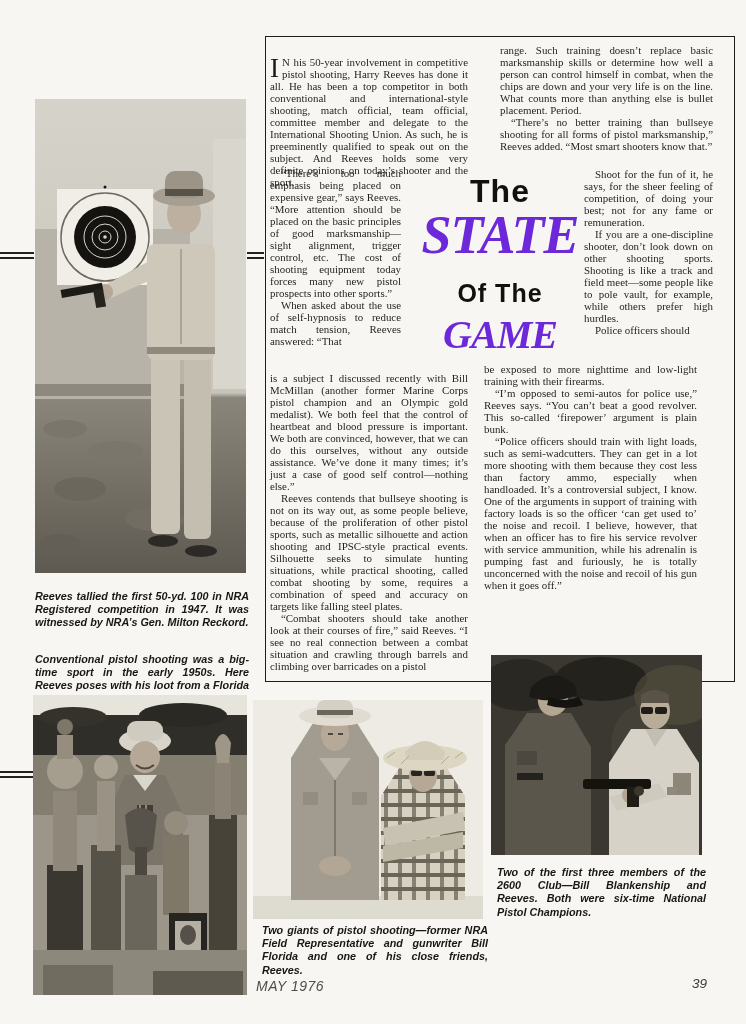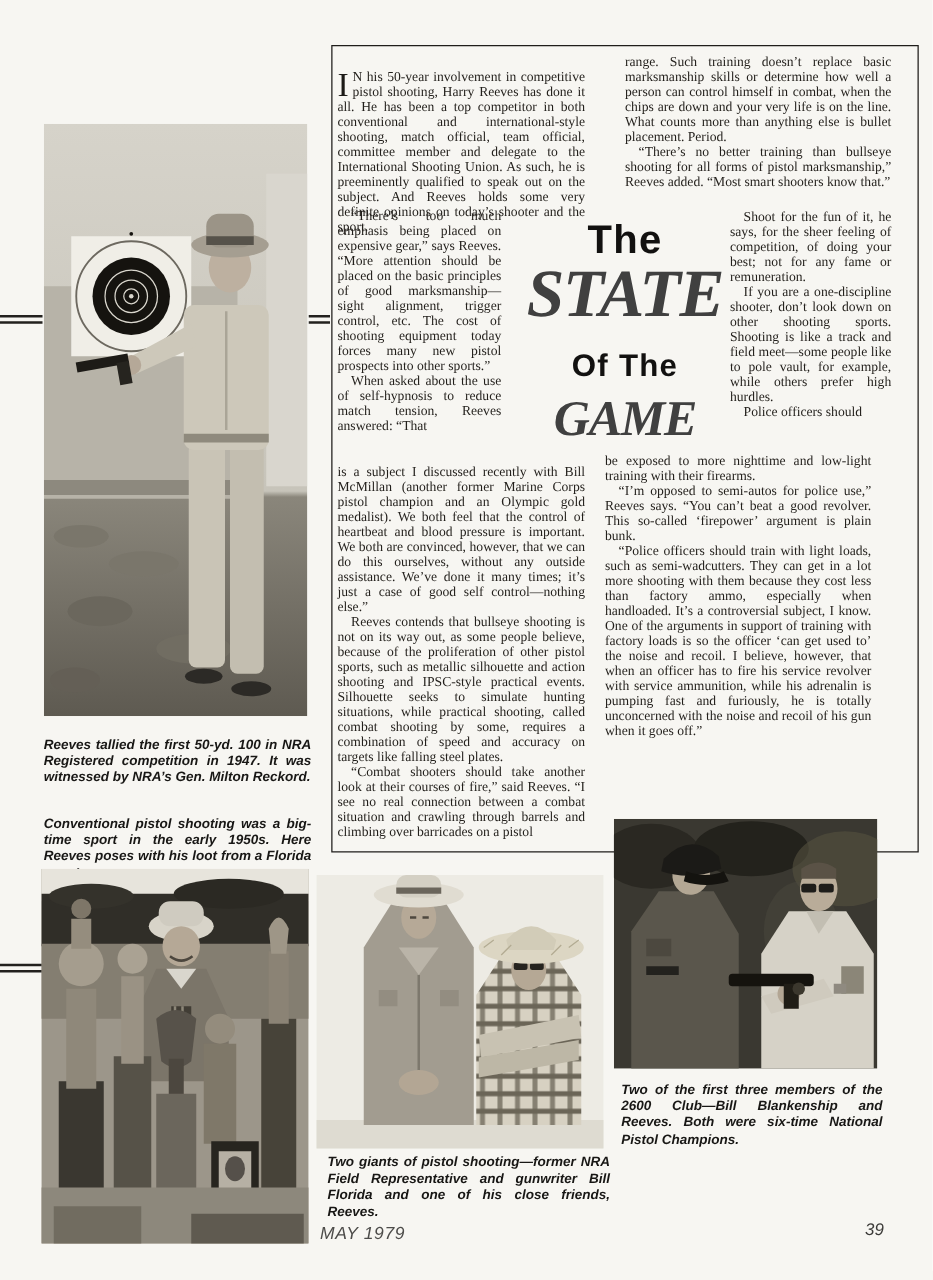--- a/index.html
+++ b/index.html
@@ -26,21 +26,21 @@
   .text-frame {
     position:absolute; left:265px; top:36px; width:470px; height:646px;
     border:1.5px solid #1f1d1a; box-sizing:border-box; z-index:1;
   }
 
   
   .title-box { position:absolute; left:412px; top:175px; width:176px; text-align:center; z-index:4; }
   .t-sans { font-family:"Liberation Sans", sans-serif; font-weight:bold; color:#121110; }
   .t-the   { font-size:32px; line-height:32px; letter-spacing:1px; }
   .t-ofthe { font-size:25px; line-height:27px; margin-top:17px; letter-spacing:1px; }
-  .t-serif { font-family:"Liberation Serif", serif; font-style:italic; font-weight:bold; color:#404040; }
+  .t-serif { font-family:"Liberation Serif", serif; font-style:italic; font-weight:bold; color:#6d28d9; }
   .t-state { font-size:54px; line-height:56px; letter-spacing:-1px; }
   .t-game  { font-size:40px; line-height:56px; letter-spacing:-1px; }
 
   
   .caption {
     font-family:"Liberation Sans", sans-serif; font-weight:bold;
     font-size:10.8px; line-height:13.2px; color:#181715; text-align:justify;
   }
 
   
@@ -289,16 +289,16 @@
         <g>
           <rect x="92" y="124" width="68" height="10" rx="3" fill="#15130e"></rect>
           <rect x="136" y="132" width="12" height="20" fill="#201d16"></rect>
           <circle cx="148" cy="136" r="5" fill="#3b372d"></circle>
         </g>
       </g>
     </svg>
   </div>
   <div class="abs caption" style="left:497px; top:866px; width:209px;">Two of the first three members of the 2600 Club—Bill Blankenship and Reeves. Both were six-time National Pistol Champions.</div>
 
-  <div class="abs footer-left" style="left:256px; top:978px;">MAY 1979</div>
+  <div class="abs footer-left" style="left:256px; top:978px;">MAY 1976</div>
   <div class="abs page-num" style="left:692px; top:976px;">39</div>
 
 </div>
 
 </body></html>

